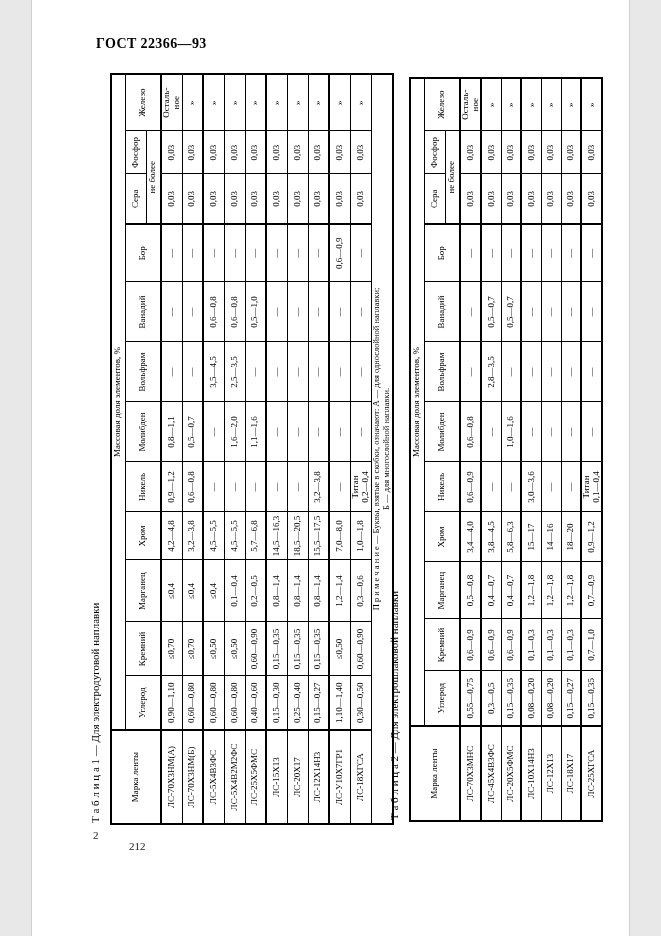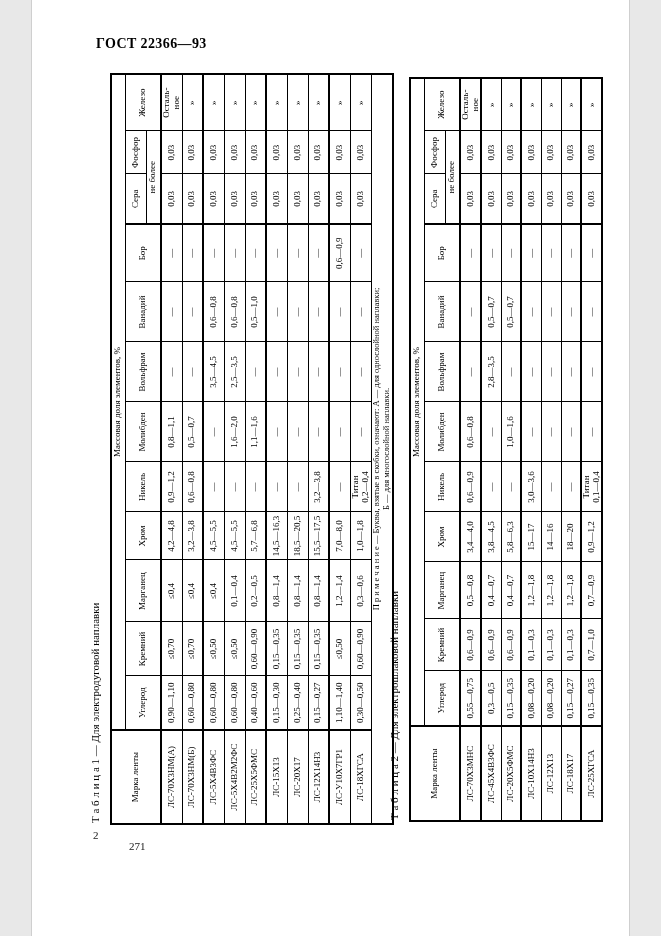--- a/index.html
+++ b/index.html
@@ -402,15 +402,15 @@
               <td class="thickL">0,03</td>
               <td>0,03</td>
               <td>»</td>
             </tr>
           </tbody>
         </table>
     </div>
   </div>
 
   <div class="pgnum" style="left:61px;top:829px;">2</div>
-  <div class="pgnum" style="left:97px;top:840px;">271</div>
+  <div class="pgnum" style="left:97px;top:840px;">212</div>
 
 </div>
 
 </body></html>

